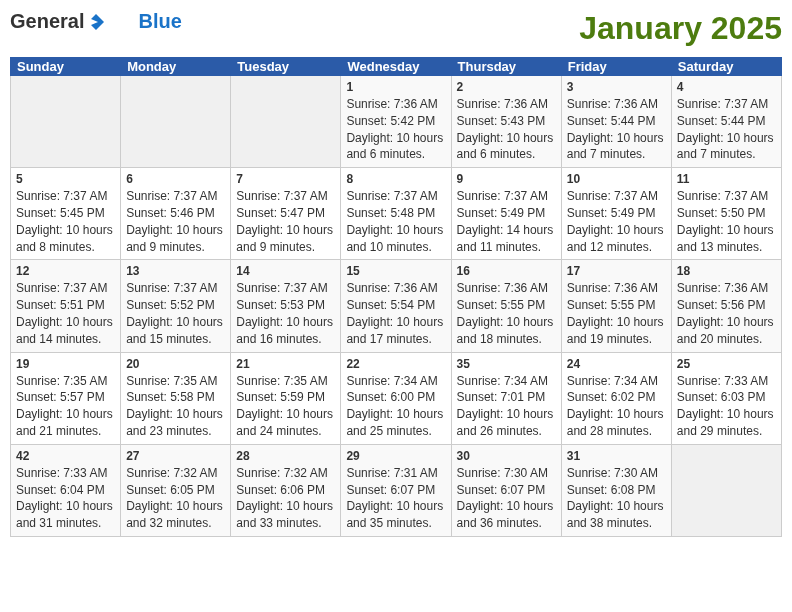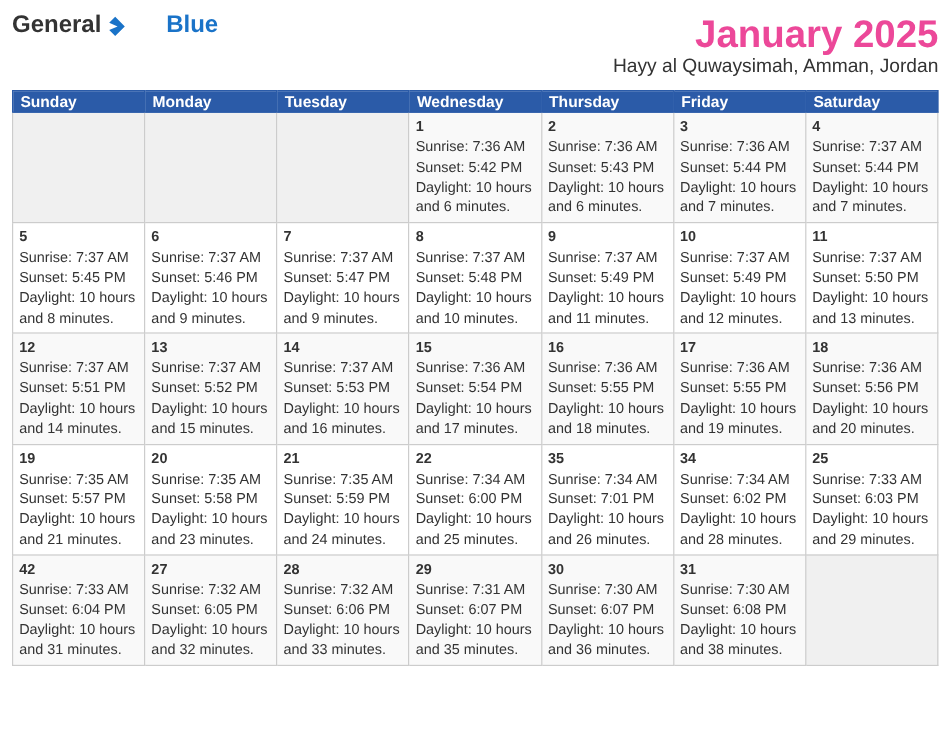--- a/index.html
+++ b/index.html
@@ -43,21 +43,21 @@
       width: 20px;
       height: 20px;
       margin: 0 2px;
     }
     .title-block {
       text-align: right;
     }
     .title-block h1 {
       font-size: 32px;
       font-weight: bold;
-      color: #ec4899;
+      color: #4d7c0f;
     }
     .title-block h2 {
       font-size: 16px;
       font-weight: normal;
       color: #333;
     }
     .calendar {
       width: 100%;
       border-collapse: collapse;
       border: 1px solid #ccc;
@@ -109,21 +109,20 @@
       <div class="logo-text">
         <span class="logo-general">General</span>
         <svg class="logo-icon" viewBox="0 0 20 20">
           <polygon points="10,2 18,10 10,18 5,13 12,10 5,7" fill="#1a73c8"></polygon>
         </svg>
         <span class="logo-blue">Blue</span>
       </div>
     </div>
     <div class="title-block">
       <h1>January 2025</h1>
-      <h2>Hayy al Quwaysimah, Amman, Jordan</h2>
     </div>
   </div>
 
   <table class="calendar">
     <thead>
       <tr>
         <th>Sunday</th>
         <th>Monday</th>
         <th>Tuesday</th>
         <th>Wednesday</th>
@@ -201,21 +200,21 @@
           <span>Sunrise: 7:37 AM</span><br>
           <span>Sunset: 5:48 PM</span><br>
           <span>Daylight: 10 hours and 10 minutes.</span>
         </div>
           </td>
           <td>
             <span class="day-num">9</span>
         <div class="day-info">
           <span>Sunrise: 7:37 AM</span><br>
           <span>Sunset: 5:49 PM</span><br>
-          <span>Daylight: 10 hours and 11 minutes.</span>
+          <span>Daylight: 14 hours and 11 minutes.</span>
         </div>
           </td>
           <td>
             <span class="day-num">10</span>
         <div class="day-info">
           <span>Sunrise: 7:37 AM</span><br>
           <span>Sunset: 5:49 PM</span><br>
           <span>Daylight: 10 hours and 12 minutes.</span>
         </div>
           </td>
@@ -321,21 +320,21 @@
           </td>
           <td>
             <span class="day-num">35</span>
         <div class="day-info">
           <span>Sunrise: 7:34 AM</span><br>
           <span>Sunset: 7:01 PM</span><br>
           <span>Daylight: 10 hours and 26 minutes.</span>
         </div>
           </td>
           <td>
-            <span class="day-num">34</span>
+            <span class="day-num">24</span>
         <div class="day-info">
           <span>Sunrise: 7:34 AM</span><br>
           <span>Sunset: 6:02 PM</span><br>
           <span>Daylight: 10 hours and 28 minutes.</span>
         </div>
           </td>
           <td>
             <span class="day-num">25</span>
         <div class="day-info">
           <span>Sunrise: 7:33 AM</span><br>

